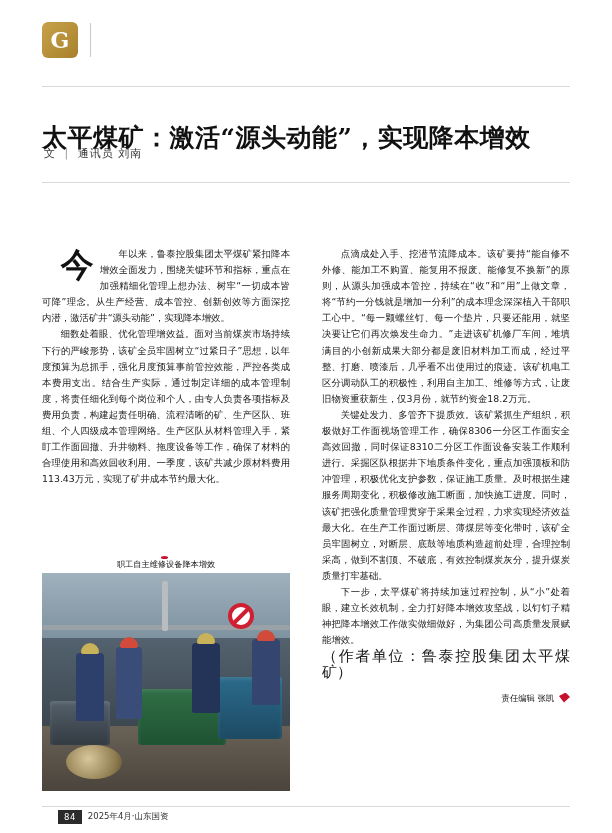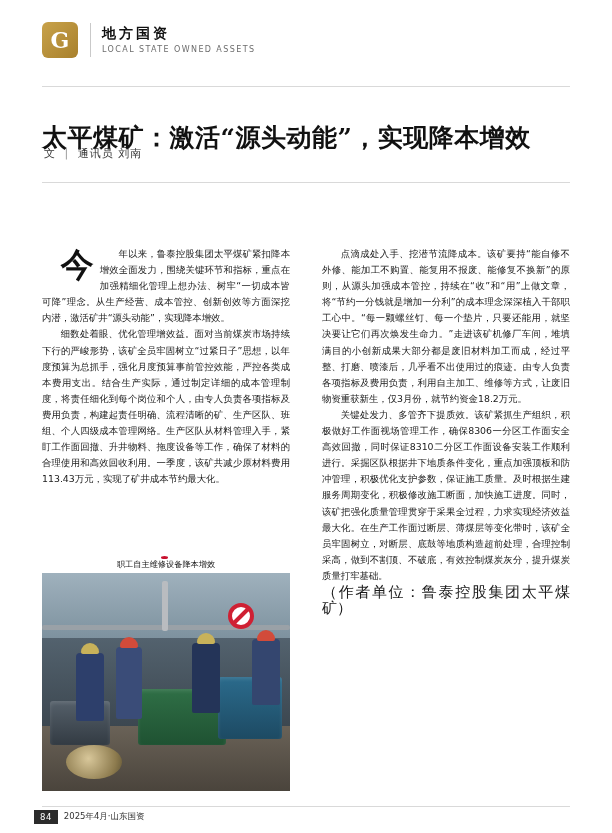--- a/index.html
+++ b/index.html
@@ -249,21 +249,21 @@
   .foot-rule {
     position: absolute;
     left: 42px;
     top: 806px;
     width: 528px;
     height: 1px;
     background: #d9d9d9;
   }
   .folio {
     position: absolute;
-    left: 34px;
+    left: 58px;
     top: 810px;
     display: flex;
     align-items: center;
     font-size: 8.5px;
     color: #333;
   }
   .folio-num {
     background: #2b2b2b;
     color: #fff;
     font-size: 8.5px;
@@ -296,24 +296,20 @@
 </head>
 <body>
 
 <div class="page">
 
   <div class="masthead">
     <div class="logo-mark">
       <span>G</span>
     </div>
     <div class="logo-sep"></div>
-    <div class="brand-block">
-      <div class="brand-cn">地方国资</div>
-      <div class="brand-en">LOCAL STATE OWNED ASSETS</div>
-    </div>
   </div>
 
   <div class="title-rule-top"></div>
 
   <h1 class="article-title">太平煤矿：激活“源头动能”，实现降本增效</h1>
 
   <div class="byline">
     <span>文</span>
     <span class="sep">|</span>
     <span>通讯员 刘南</span>
@@ -350,23 +346,28 @@
       <div class="worker w2"></div>
       <div class="helmet h2"></div>
       <div class="worker w3"></div>
       <div class="helmet h3"></div>
       <div class="worker w4"></div>
       <div class="helmet h4"></div>
     </div>
   </div>
 
   <div class="col col-right">
-    <p>点滴成处入手、挖潜节流降成本。该矿要持“能自修不外修、能加工不购置、能复用不报废、能修复不换新”的原则，从源头加强成本管控，持续在“收”和“用”上做文章，将“节约一分钱就是增加一分利”的成本理念深深植入干部职工心中。“每一颗螺丝钉、每一个垫片，只要还能用，就坚决要让它们再次焕发生命力。”走进该矿机修厂车间，堆填满目的小创新成果大部分都是废旧材料加工而成，经过平整、打磨、喷漆后，几乎看不出使用过的痕迹。由专人负责各项指标及费用负责，利用自主加工、维修等方式，让废旧物资重获新生，仅3月份，就节约资金18.2万元。</p>
+    <p>点滴成处入手、挖潜节流降成本。该矿要持“能自修不外修、能加工不购置、能复用不报废、能修复不换新”的原则，从源头加强成本管控，持续在“收”和“用”上做文章，将“节约一分钱就是增加一分利”的成本理念深深植入干部职工心中。“每一颗螺丝钉、每一个垫片，只要还能用，就坚决要让它们再次焕发生命力。”走进该矿机修厂车间，堆填满目的小创新成果大部分都是废旧材料加工而成，经过平整、打磨、喷漆后，几乎看不出使用过的痕迹。该矿机电工区分调动队工的积极性，利用自主加工、维修等方式，让废旧物资重获新生，仅3月份，就节约资金18.2万元。</p>
     <p>关键处发力、多管齐下提质效。该矿紧抓生产组织，积极做好工作面视场管理工作，确保8306一分区工作面安全高效回撤，同时保证8310二分区工作面设备安装工作顺利进行。采掘区队根据井下地质条件变化，重点加强顶板和防冲管理，积极优化支护参数，保证施工质量。及时根据生建服务周期变化，积极修改施工断面，加快施工进度。同时，该矿把强化质量管理贯穿于采果全过程，力求实现经济效益最大化。在生产工作面过断层、薄煤层等变化带时，该矿全员牢固树立，对断层、底鼓等地质构造超前处理，合理控制采高，做到不割顶、不破底，有效控制煤炭灰分，提升煤炭质量打牢基础。</p>
+    <p>下一步，太平煤矿将持续加速过程控制，从“小”处着眼，建立长效机制，全力打好降本增效攻坚战，以钉钉子精神把降本增效工作做实做细做好，为集团公司高质量发展赋能增效。</p>
     <div class="sig-line">（作者单位：鲁泰控股集团太平煤矿）</div>
+    <div class="editor-line">
+      <span>责任编辑 张凯</span>
+      <span class="end-mark"></span>
+    </div>
   </div>
 
   <div class="foot-rule"></div>
   <div class="folio">
     <span class="folio-num">84</span>
     <span>2025年4月·山东国资</span>
   </div>
 
 </div>
 

